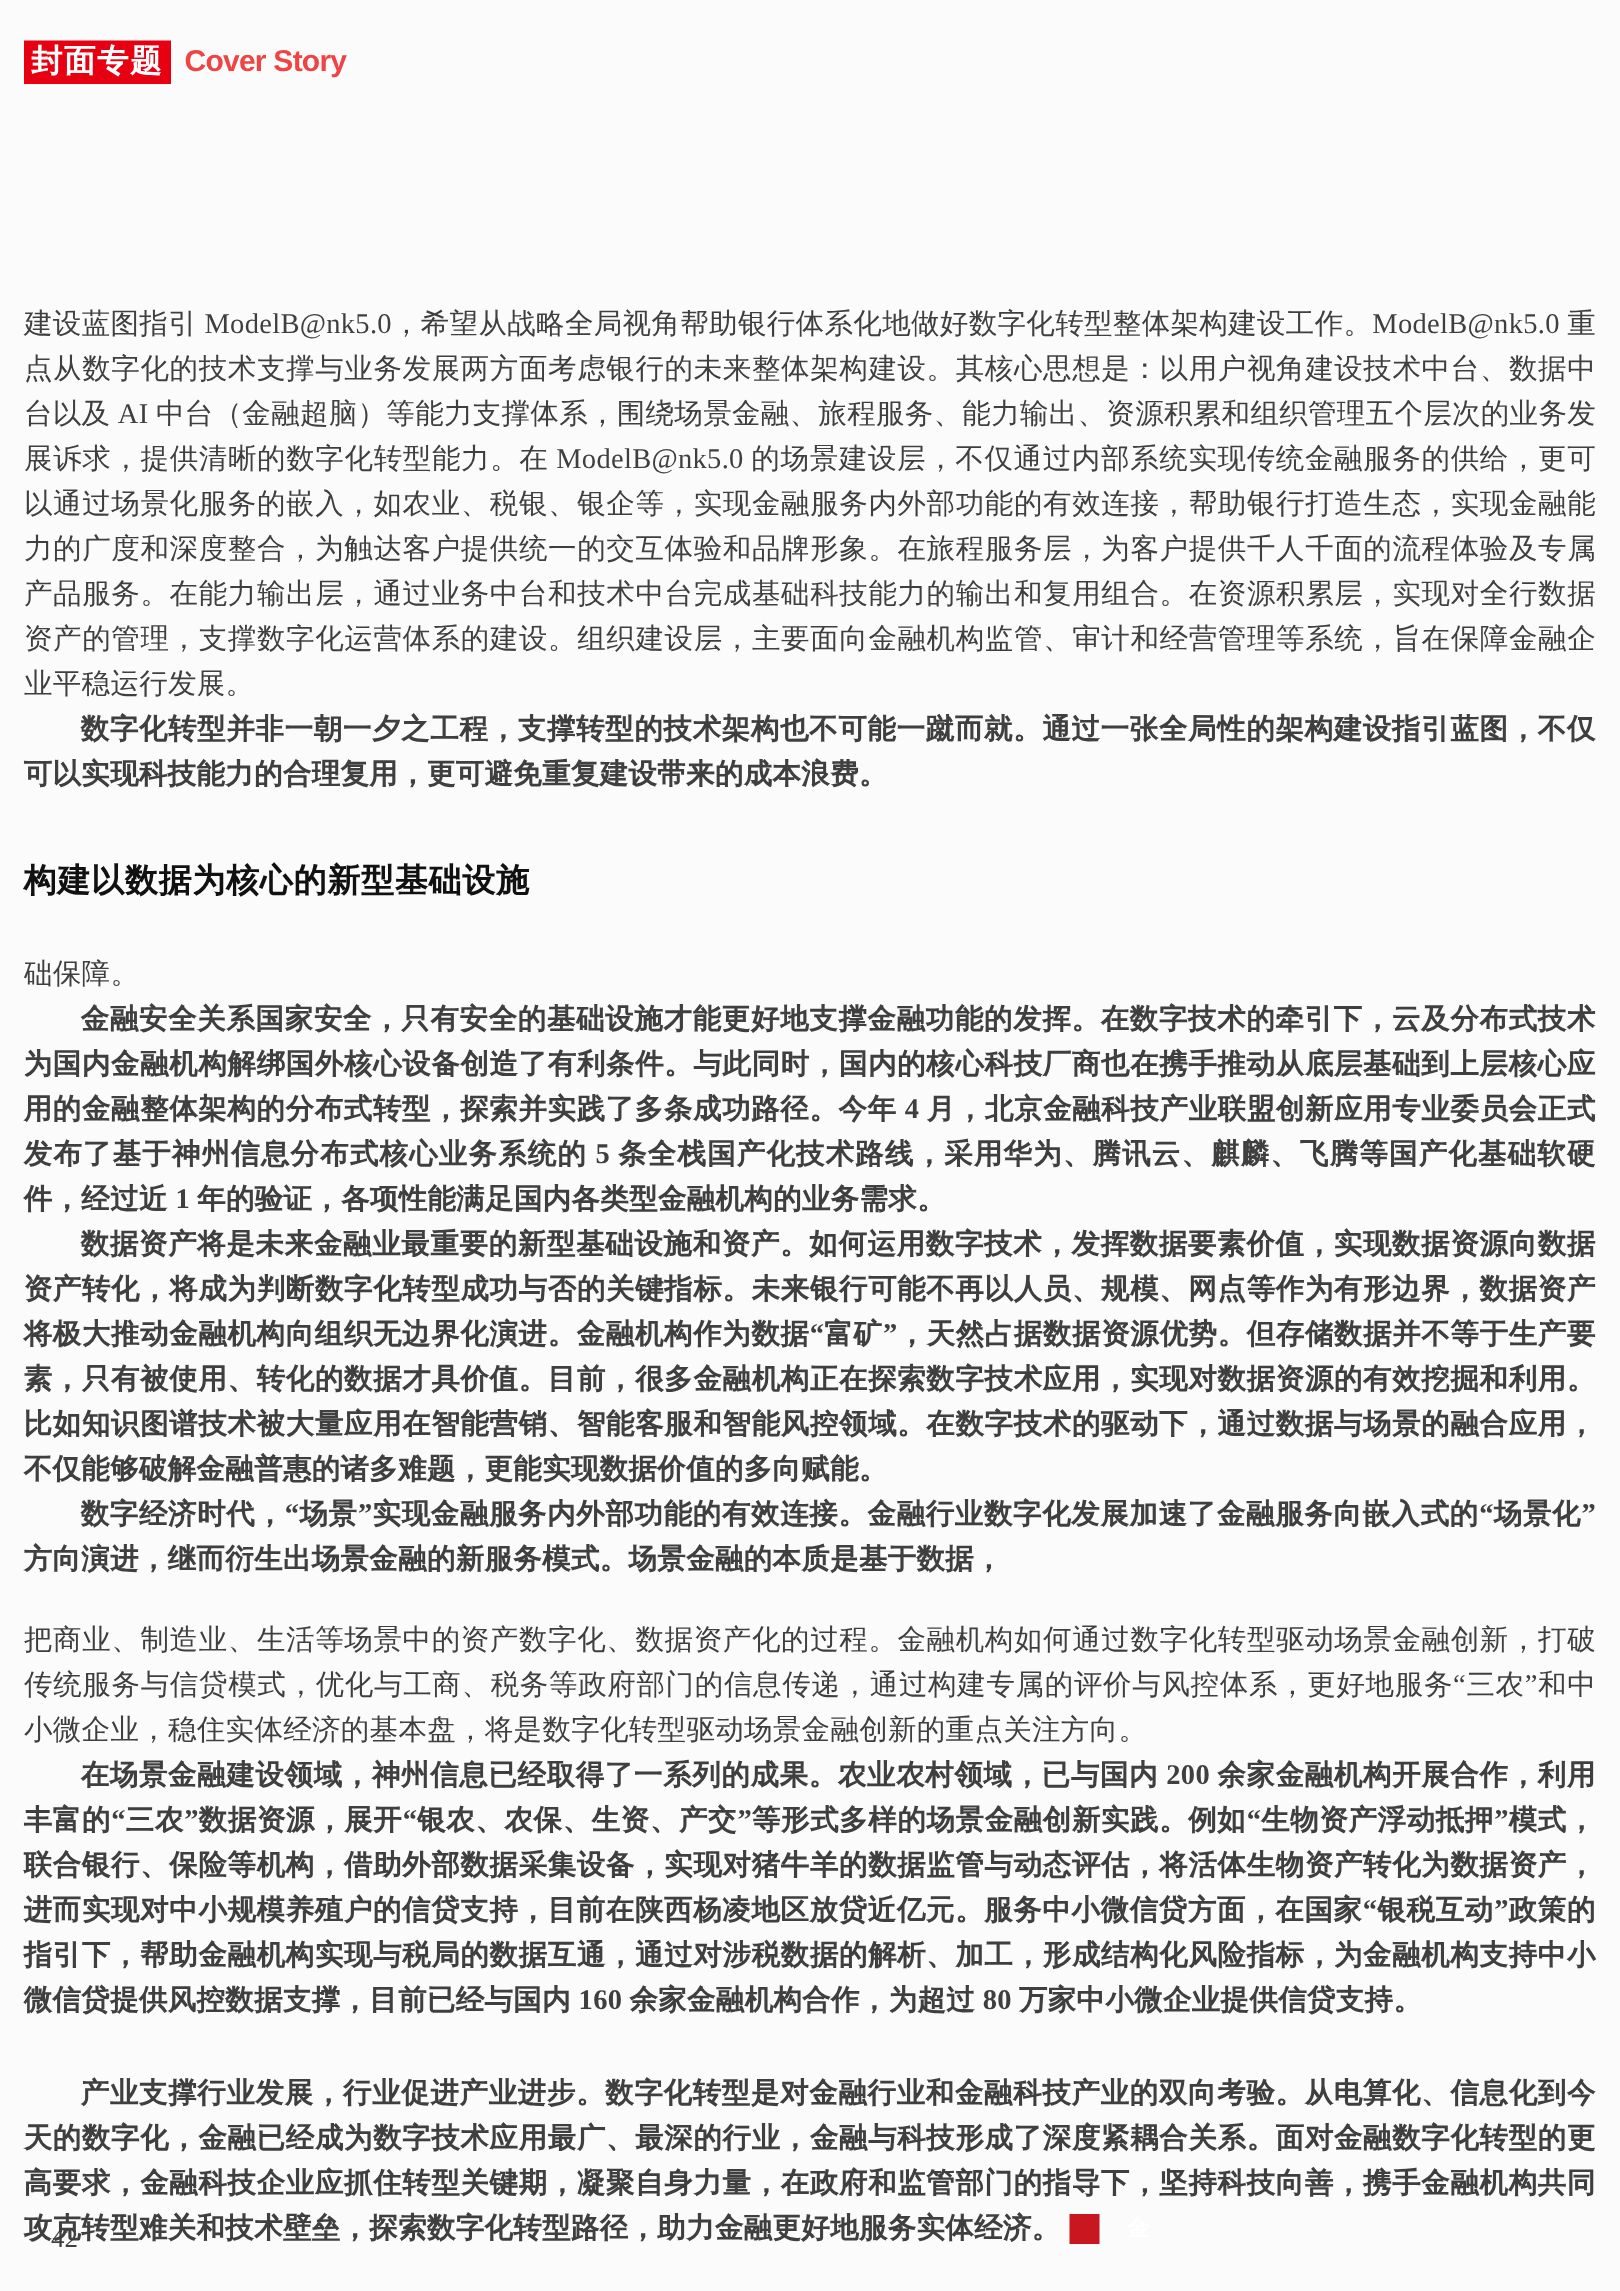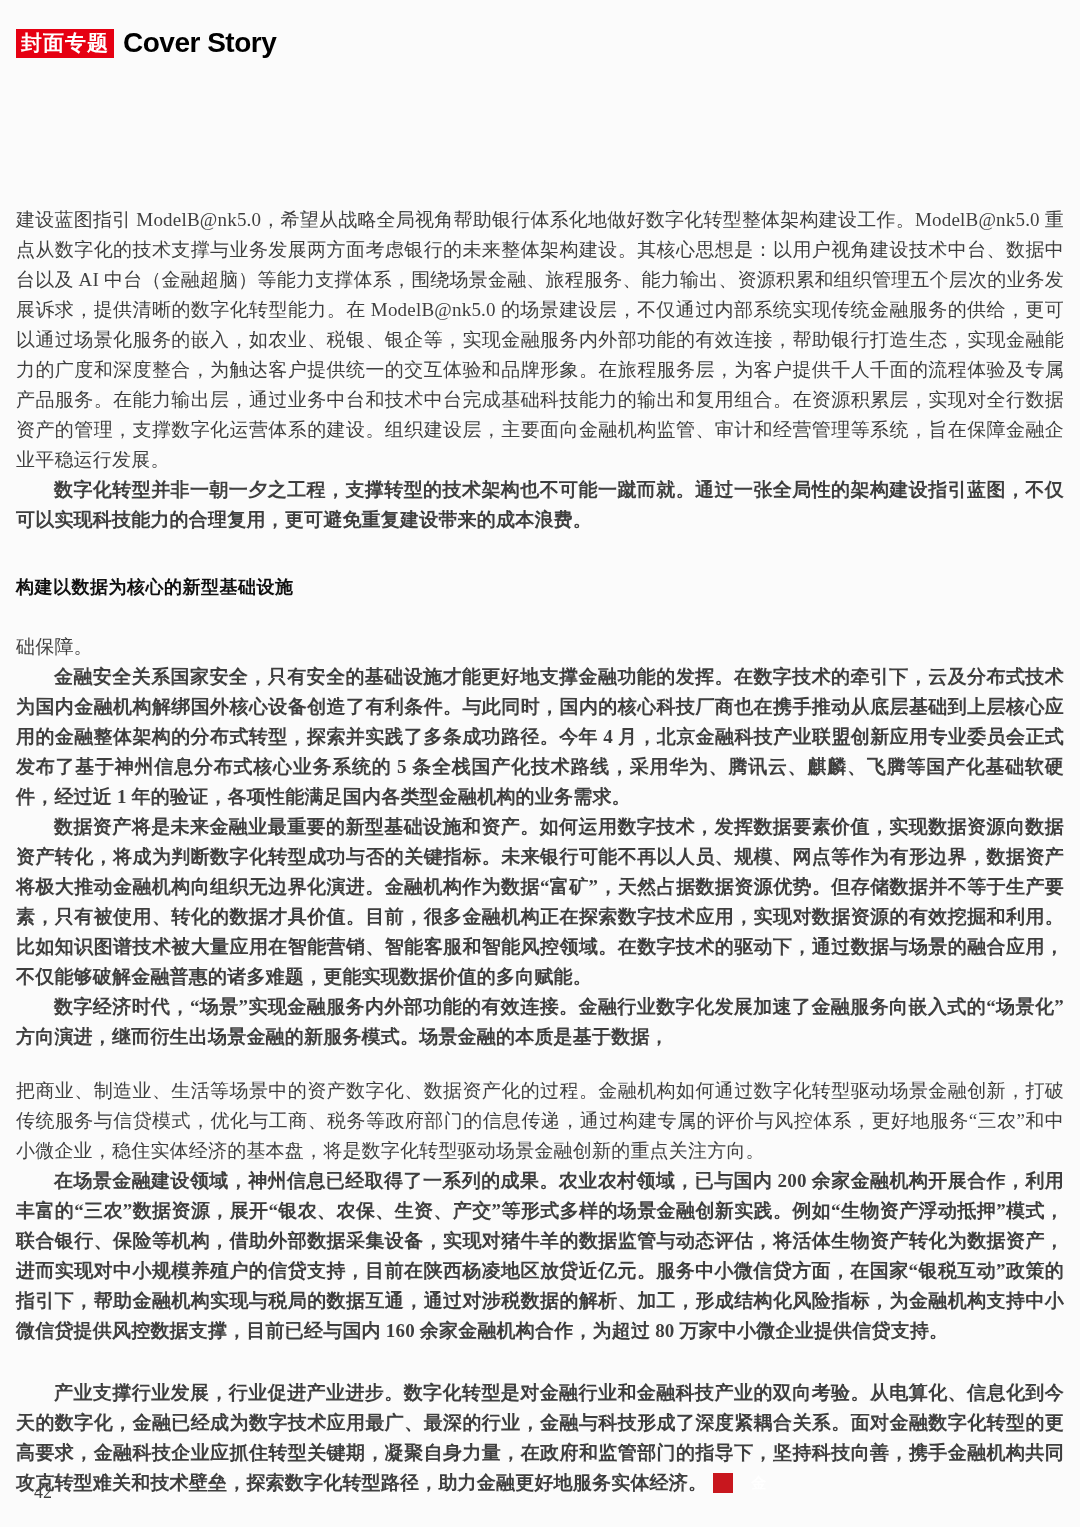--- a/index.html
+++ b/index.html
@@ -19,35 +19,35 @@
   }
   .page-header { display: flex; align-items: center; gap: 9px; }
   .badge {
     background: #e60012; color: #ffffff;
     font-family: "Liberation Sans", "DejaVu Sans", sans-serif;
     font-weight: bold; font-size: 21px; line-height: 1;
     padding: 3px 5px 5px 5px; letter-spacing: 1px;
   }
   .header-title {
     font-family: "Liberation Sans", "DejaVu Sans", sans-serif;
-    font-weight: bold; font-size: 28px; color: #000000;
+    font-weight: bold; font-size: 20px; color: #ef4444;
     letter-spacing: -0.5px;
   }
   .columns { display: flex; gap: 24px; margin-top: 146px; flex-direction: column; }
   .col { flex: 1; min-width: 0; }
   .para {
     margin: 0;
     font-size: 19px; line-height: 30px;
     text-align: justify; text-justify: inter-ideograph;
     letter-spacing: 0.2px;
   }
   .indent { text-indent: 2em; font-weight: bold; }
   .col-heading {
     font-family: "Liberation Sans", "DejaVu Sans", sans-serif;
-    font-size: 18px; font-weight: bold; color: #111111;
+    font-size: 22px; font-weight: bold; color: #111111;
     margin: 40px 0 9px 0; letter-spacing: 0.5px;
   }
   .para-gap { height: 32px; }
   .end-mark {
     display: inline-block;
     background: #c8171e; color: #ffffff;
     width: 20px; height: 20px; line-height: 20px;
     font-size: 15px; text-align: center;
     margin-left: 6px; vertical-align: 1px;
     font-family: "Liberation Serif", "DejaVu Serif", serif;

